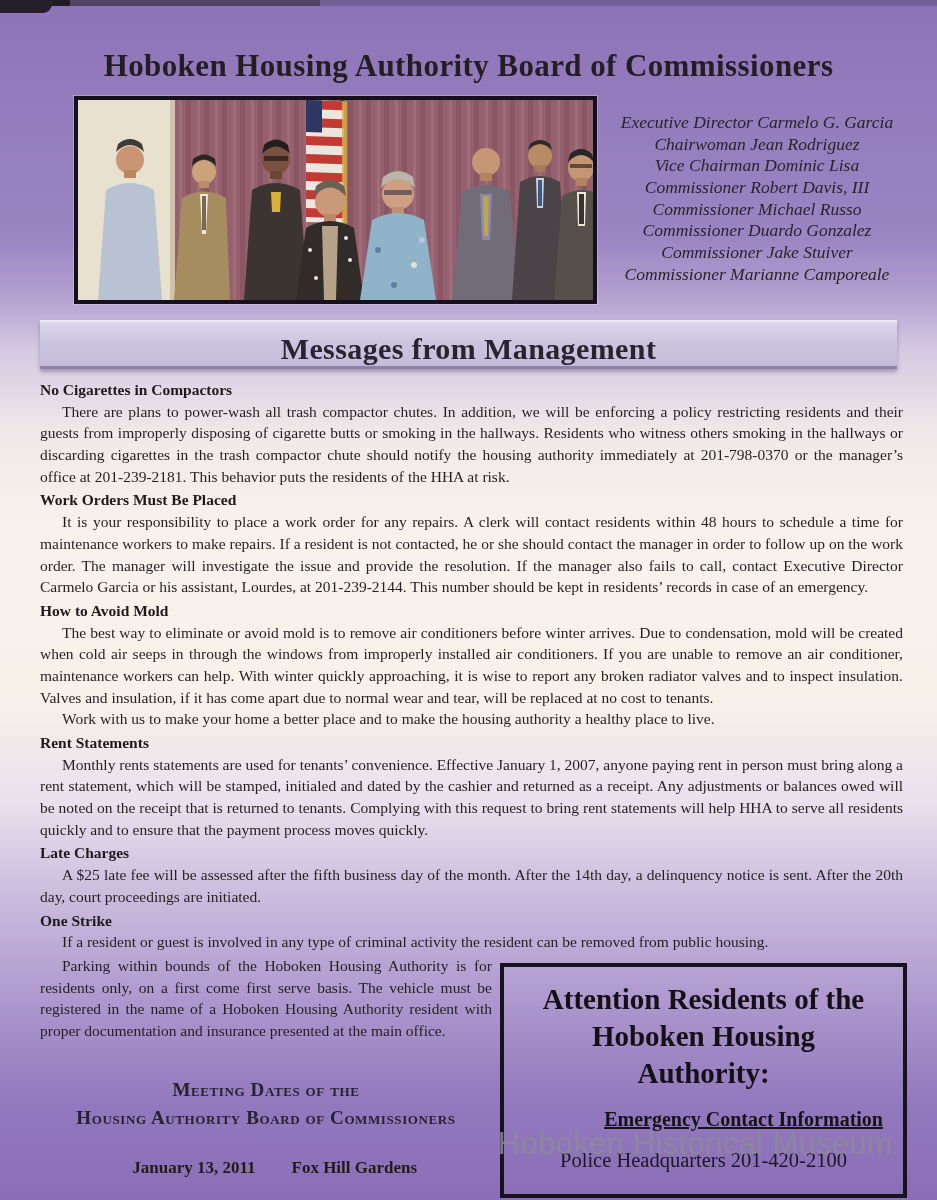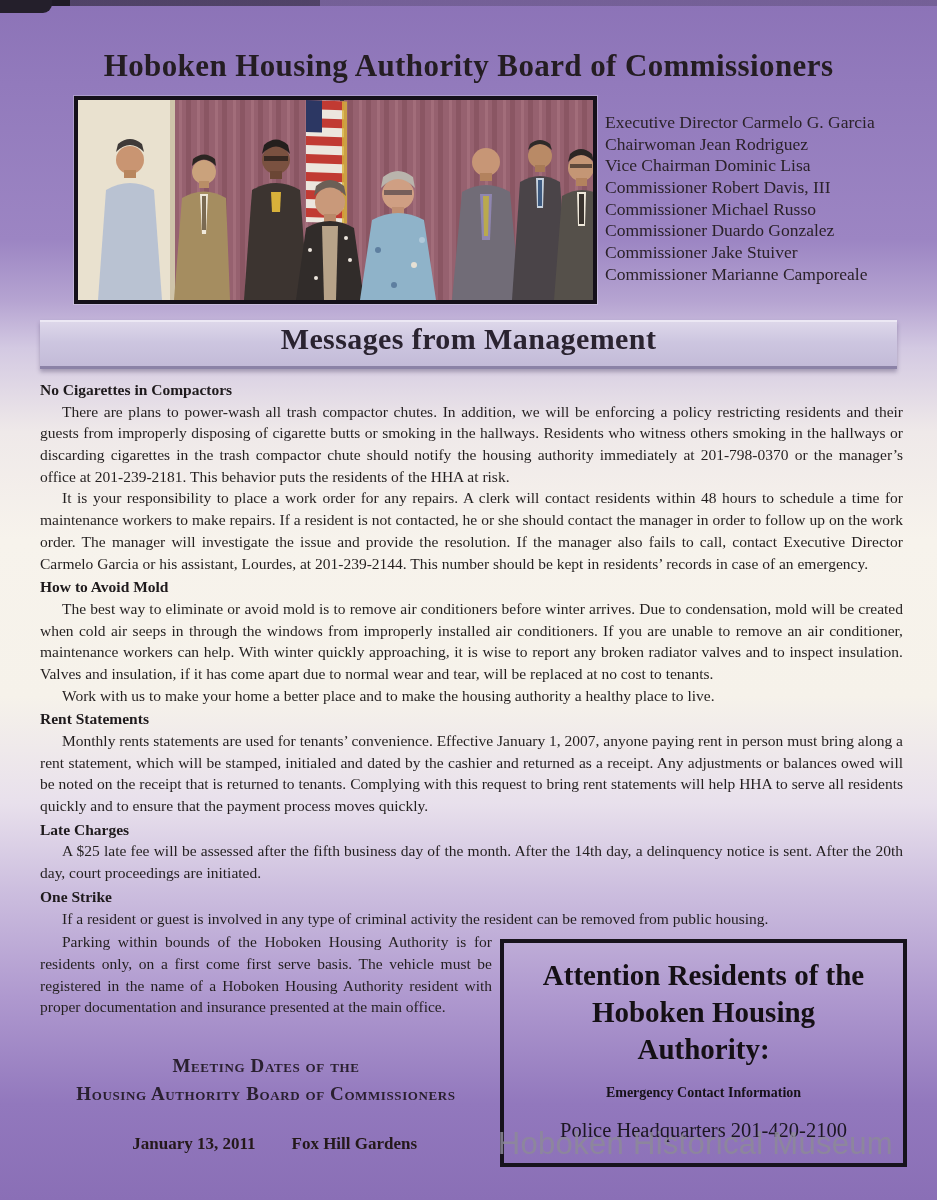--- a/index.html
+++ b/index.html
@@ -30,28 +30,28 @@
     background:linear-gradient(90deg,#201b26 0 70px,rgba(32,27,38,.55) 70px 320px,rgba(32,27,38,.22) 320px 100%);}
   .scan-corner{position:absolute;top:0;left:0;width:52px;height:13px;background:#241f2b;border-bottom-right-radius:9px;}
 
   .page-title{margin:48px 30px 0;text-align:center;
     font-size:31px;font-weight:bold;color:#241d22;letter-spacing:.4px;}
 
   .photo-row{display:flex;margin:12px 28px 0 74px;gap:8px;align-items:flex-start;}
   .photo-frame{width:515px;height:200px;border:4px solid #15101a;flex:0 0 auto;
     box-shadow:0 0 0 1px rgba(255,255,255,.25);background:#96616f;}
   .photo-frame svg{display:block;}
-  .commissioner-list{flex:1;padding-top:16px;
-    font-size:17.5px;line-height:1.24;color:#2b222a;}
+  .commissioner-list{flex:1;padding-top:16px;text-align:center;
+    font-style:italic;font-size:17.5px;line-height:1.24;color:#2b222a;}
 
   .banner{margin:16px 40px 0 40px;height:44px;
     background:linear-gradient(180deg,#ddd7ea 0%,#cdc6e0 45%,#c3bbd8 100%);
     border-top:2px solid #ece8f4;border-bottom:3px solid #8b82a6;
     box-shadow:0 3px 4px rgba(60,48,88,.35);
-    display:flex;align-items:flex-start;justify-content:center;}
+    display:flex;align-items:flex-end;justify-content:center;}
   .banner-label{font-size:30px;font-weight:bold;color:#2a2330;letter-spacing:.4px;}
 
   .sections{margin:10px 34px 0 40px;font-size:15.5px;line-height:1.40;}
   .section-heading{margin:2px 0 0;font-size:15.5px;font-weight:bold;color:#1e1a1c;}
   .body-par{margin:0;text-indent:22px;text-align:justify;}
 
   .columns{display:flex;margin:2px 30px 0 40px;gap:8px;}
   .left-col{width:452px;flex:0 0 auto;font-size:15.5px;line-height:1.40;}
 
   .meetings{margin-top:34px;text-align:center;}
@@ -62,22 +62,22 @@
     font-weight:bold;font-size:17px;line-height:1.34;color:#24191a;}
   .meet-date{width:200px;text-align:right;}
   .meet-loc{width:185px;text-align:left;}
 
   .attention-box{flex:1;border:4px solid #17131c;margin-top:8px;
     padding:10px 20px 18px;align-self:flex-start;}
   .attention-head{text-align:center;font-weight:bold;font-size:29px;
     line-height:1.28;color:#151015;margin-top:4px;}
   .attention-body{font-size:16.5px;text-align:justify;text-indent:18px;
     margin:14px 0 0;line-height:1.42;color:#1d1822;}
-  .attention-sub{text-align:center;font-weight:bold;font-size:14px;
-    margin-top:16px;color:#171219;}
+  .attention-sub{text-align:right;font-weight:bold;font-size:20px;
+    margin-top:16px;color:#171219;text-decoration:underline;}
   .contact-lines{margin-top:14px;}
   .contact-line{text-align:center;font-size:20.5px;line-height:1.5;color:#1c1722;}
 
   .watermark{position:absolute;right:44px;bottom:38px;
     font-family:"Liberation Sans", sans-serif;font-size:31px;
     color:#8d8a99;opacity:.85;letter-spacing:.3px;}
 </style>
 </head>
 <body>
 
@@ -198,20 +198,21 @@
   </div>
 
   <div class="banner">
     <span class="banner-label">Messages from Management</span>
   </div>
 
   <div class="sections">
     <h3 class="section-heading">No Cigarettes in Compactors</h3>
     <p class="body-par">There are plans to power-wash all trash compactor chutes. In addition, we will be enforcing a policy restricting residents and their guests from improperly disposing of cigarette butts or smoking in the hallways. Residents who witness others smoking in the hallways or discarding cigarettes in the trash compactor chute should notify the housing authority immediately at 201-798-0370 or the manager’s office at 201-239-2181. This behavior puts the residents of the HHA at risk.</p>
 
+    <h3 class="section-heading">Work Orders Must Be Placed</h3>
     <p class="body-par">It is your responsibility to place a work order for any repairs. A clerk will contact residents within 48 hours to schedule a time for maintenance workers to make repairs. If a resident is not contacted, he or she should contact the manager in order to follow up on the work order. The manager will investigate the issue and provide the resolution. If the manager also fails to call, contact Executive Director Carmelo Garcia or his assistant, Lourdes, at 201-239-2144. This number should be kept in residents’ records in case of an emergency.</p>
 
     <h3 class="section-heading">How to Avoid Mold</h3>
     <p class="body-par">The best way to eliminate or avoid mold is to remove air conditioners before winter arrives. Due to condensation, mold will be created when cold air seeps in through the windows from improperly installed air conditioners. If you are unable to remove an air conditioner, maintenance workers can help. With winter quickly approaching, it is wise to report any broken radiator valves and to inspect insulation. Valves and insulation, if it has come apart due to normal wear and tear, will be replaced at no cost to tenants.</p>
     <p class="body-par">Work with us to make your home a better place and to make the housing authority a healthy place to live.</p>
 
     <h3 class="section-heading">Rent Statements</h3>
     <p class="body-par">Monthly rents statements are used for tenants’ convenience. Effective January 1, 2007, anyone paying rent in person must bring along a rent statement, which will be stamped, initialed and dated by the cashier and returned as a receipt. Any adjustments or balances owed will be noted on the receipt that is returned to tenants. Complying with this request to bring rent statements will help HHA to serve all residents quickly and to ensure that the payment process moves quickly.</p>
 
     <h3 class="section-heading">Late Charges</h3>

